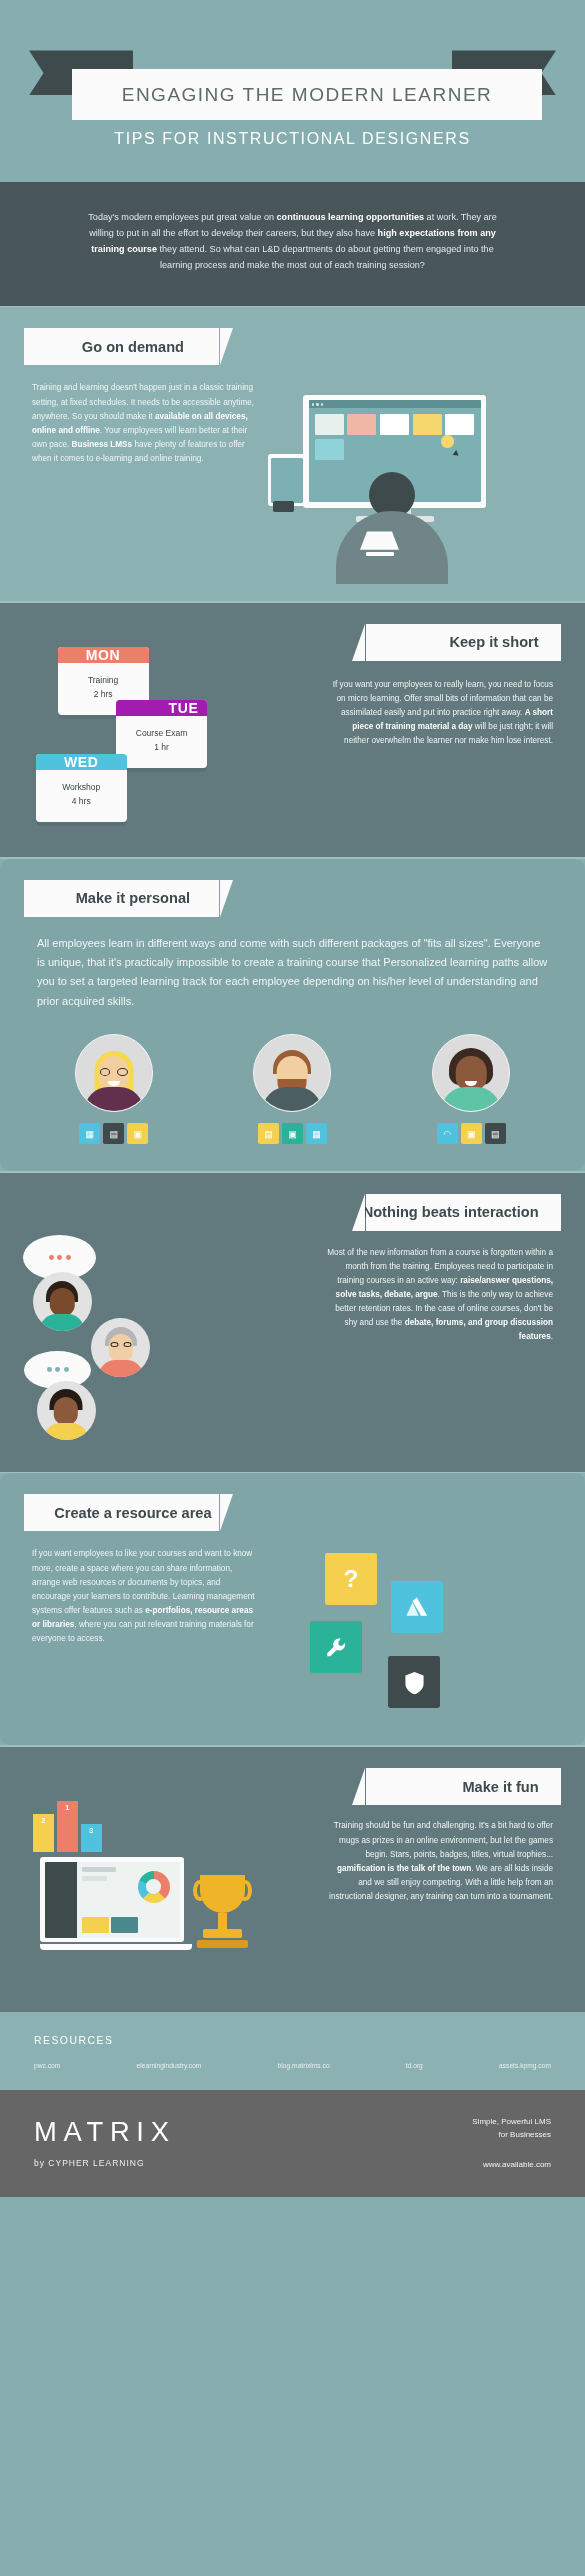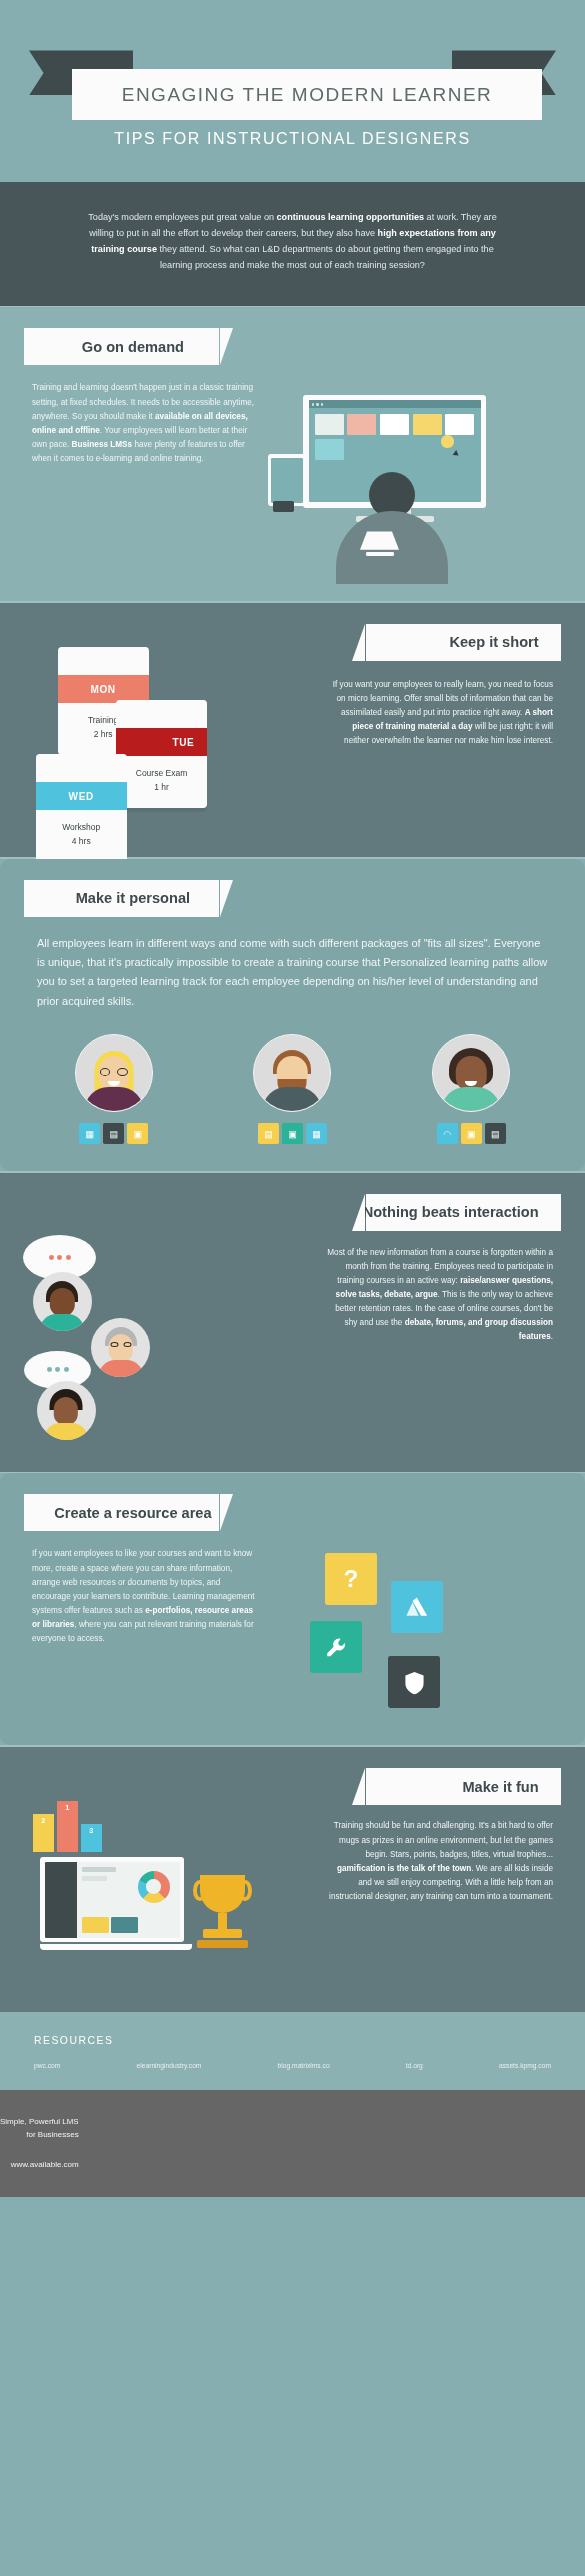--- a/index.html
+++ b/index.html
@@ -114,29 +114,29 @@
   .lamp-base { width:28px; height:3.7px; background:#fbfbfb; margin:2.4px auto 0; border-radius:1.2px; }
   .cursor { position:absolute; right:22px; top:51px; width:0;height:0;
             border-left:5.5px solid #2f3a3c; border-bottom:3.7px solid transparent; border-top:3.7px solid transparent;
             transform:rotate(35deg); }
   .badge-y { position:absolute; right:27px; top:35px; width:12.2px;height:12.2px;border-radius:50%;background:#f5d76e; }
 
   
   .cards { position:relative; width:256px; height:195px; margin-left:32px; }
   .card { position:absolute; width:91px; background:#fbfbfb; border-radius:3.7px;
           box-shadow:0 3.7px 0 rgba(0,0,0,.07); overflow:hidden; }
-  .card-hd { height:28px; display:flex; align-items:center; justify-content:center;
-             font-size:10px; font-weight:700; letter-spacing:0.6px; color:#fff;margin-top:28px; }
+  .card-hd { height:16px; display:flex; align-items:center; justify-content:center;
+             font-size:14px; font-weight:700; letter-spacing:0.6px; color:#fff; }
   .card-bd { padding:11px 3.7px 13.4px; text-align:center; color:#3a4446;
              font-size:8.5px; line-height:1.6; font-weight:400; }
   .card.mon { left:25.6px;  top:6.1px;  }
   .card.tue { left:84px; top:59px;  }
   .card.wed { left:3.7px;   top:113px; }
   .hd-mon { background:#ec7f6a; }
-  .hd-tue { background:#b91c1c;padding-left:44px; }
+  .hd-tue { background:#a21caf;padding-left:44px; }
   .hd-wed { background:#4fc2dd; }
 
   
   .avatars { display:flex; justify-content:space-around; padding:18.3px 24.4px 6.1px; }
   .av-col { width:140px; display:flex; flex-direction:column; align-items:center; }
   .av-circle { width:78px; height:78px; border-radius:50%; background:#dcdcdc;
                border:1.8px solid #f4f4f4; position:relative; overflow:hidden; }
   .av-face  { position:absolute; left:50%; transform:translateX(-50%); top:21px;
               width:30.5px; height:35px; border-radius:15.2px 15.2px 13.4px 13.4px; background:#f2cfa0; }
   .av-glass { position:absolute; left:50%; transform:translateX(-50%); top:33px;
@@ -506,20 +506,24 @@
     <div class="res-links">
       <a style="color:inherit;text-decoration:none;">pwc.com</a>
       <a style="color:inherit;text-decoration:none;">elearningindustry.com</a>
       <a style="color:inherit;text-decoration:none;">blog.matrixlms.co</a>
       <a style="color:inherit;text-decoration:none;">td.org</a>
       <a style="color:inherit;text-decoration:none;">assets.kpmg.com</a>
     </div>
   </div>
 
   <div class="brandbar">
+    <div class="brand-left">
+      <div class="brand-name">MATRIX</div>
+      <div class="brand-sub">by CYPHER LEARNING</div>
+    </div>
     <div class="brand-right">
       <div>Simple, Powerful LMS</div>
       <div>for Businesses</div>
       <div style="margin-top:16px;">www.available.com</div>
     </div>
   </div>
 
 </div>
 
 

